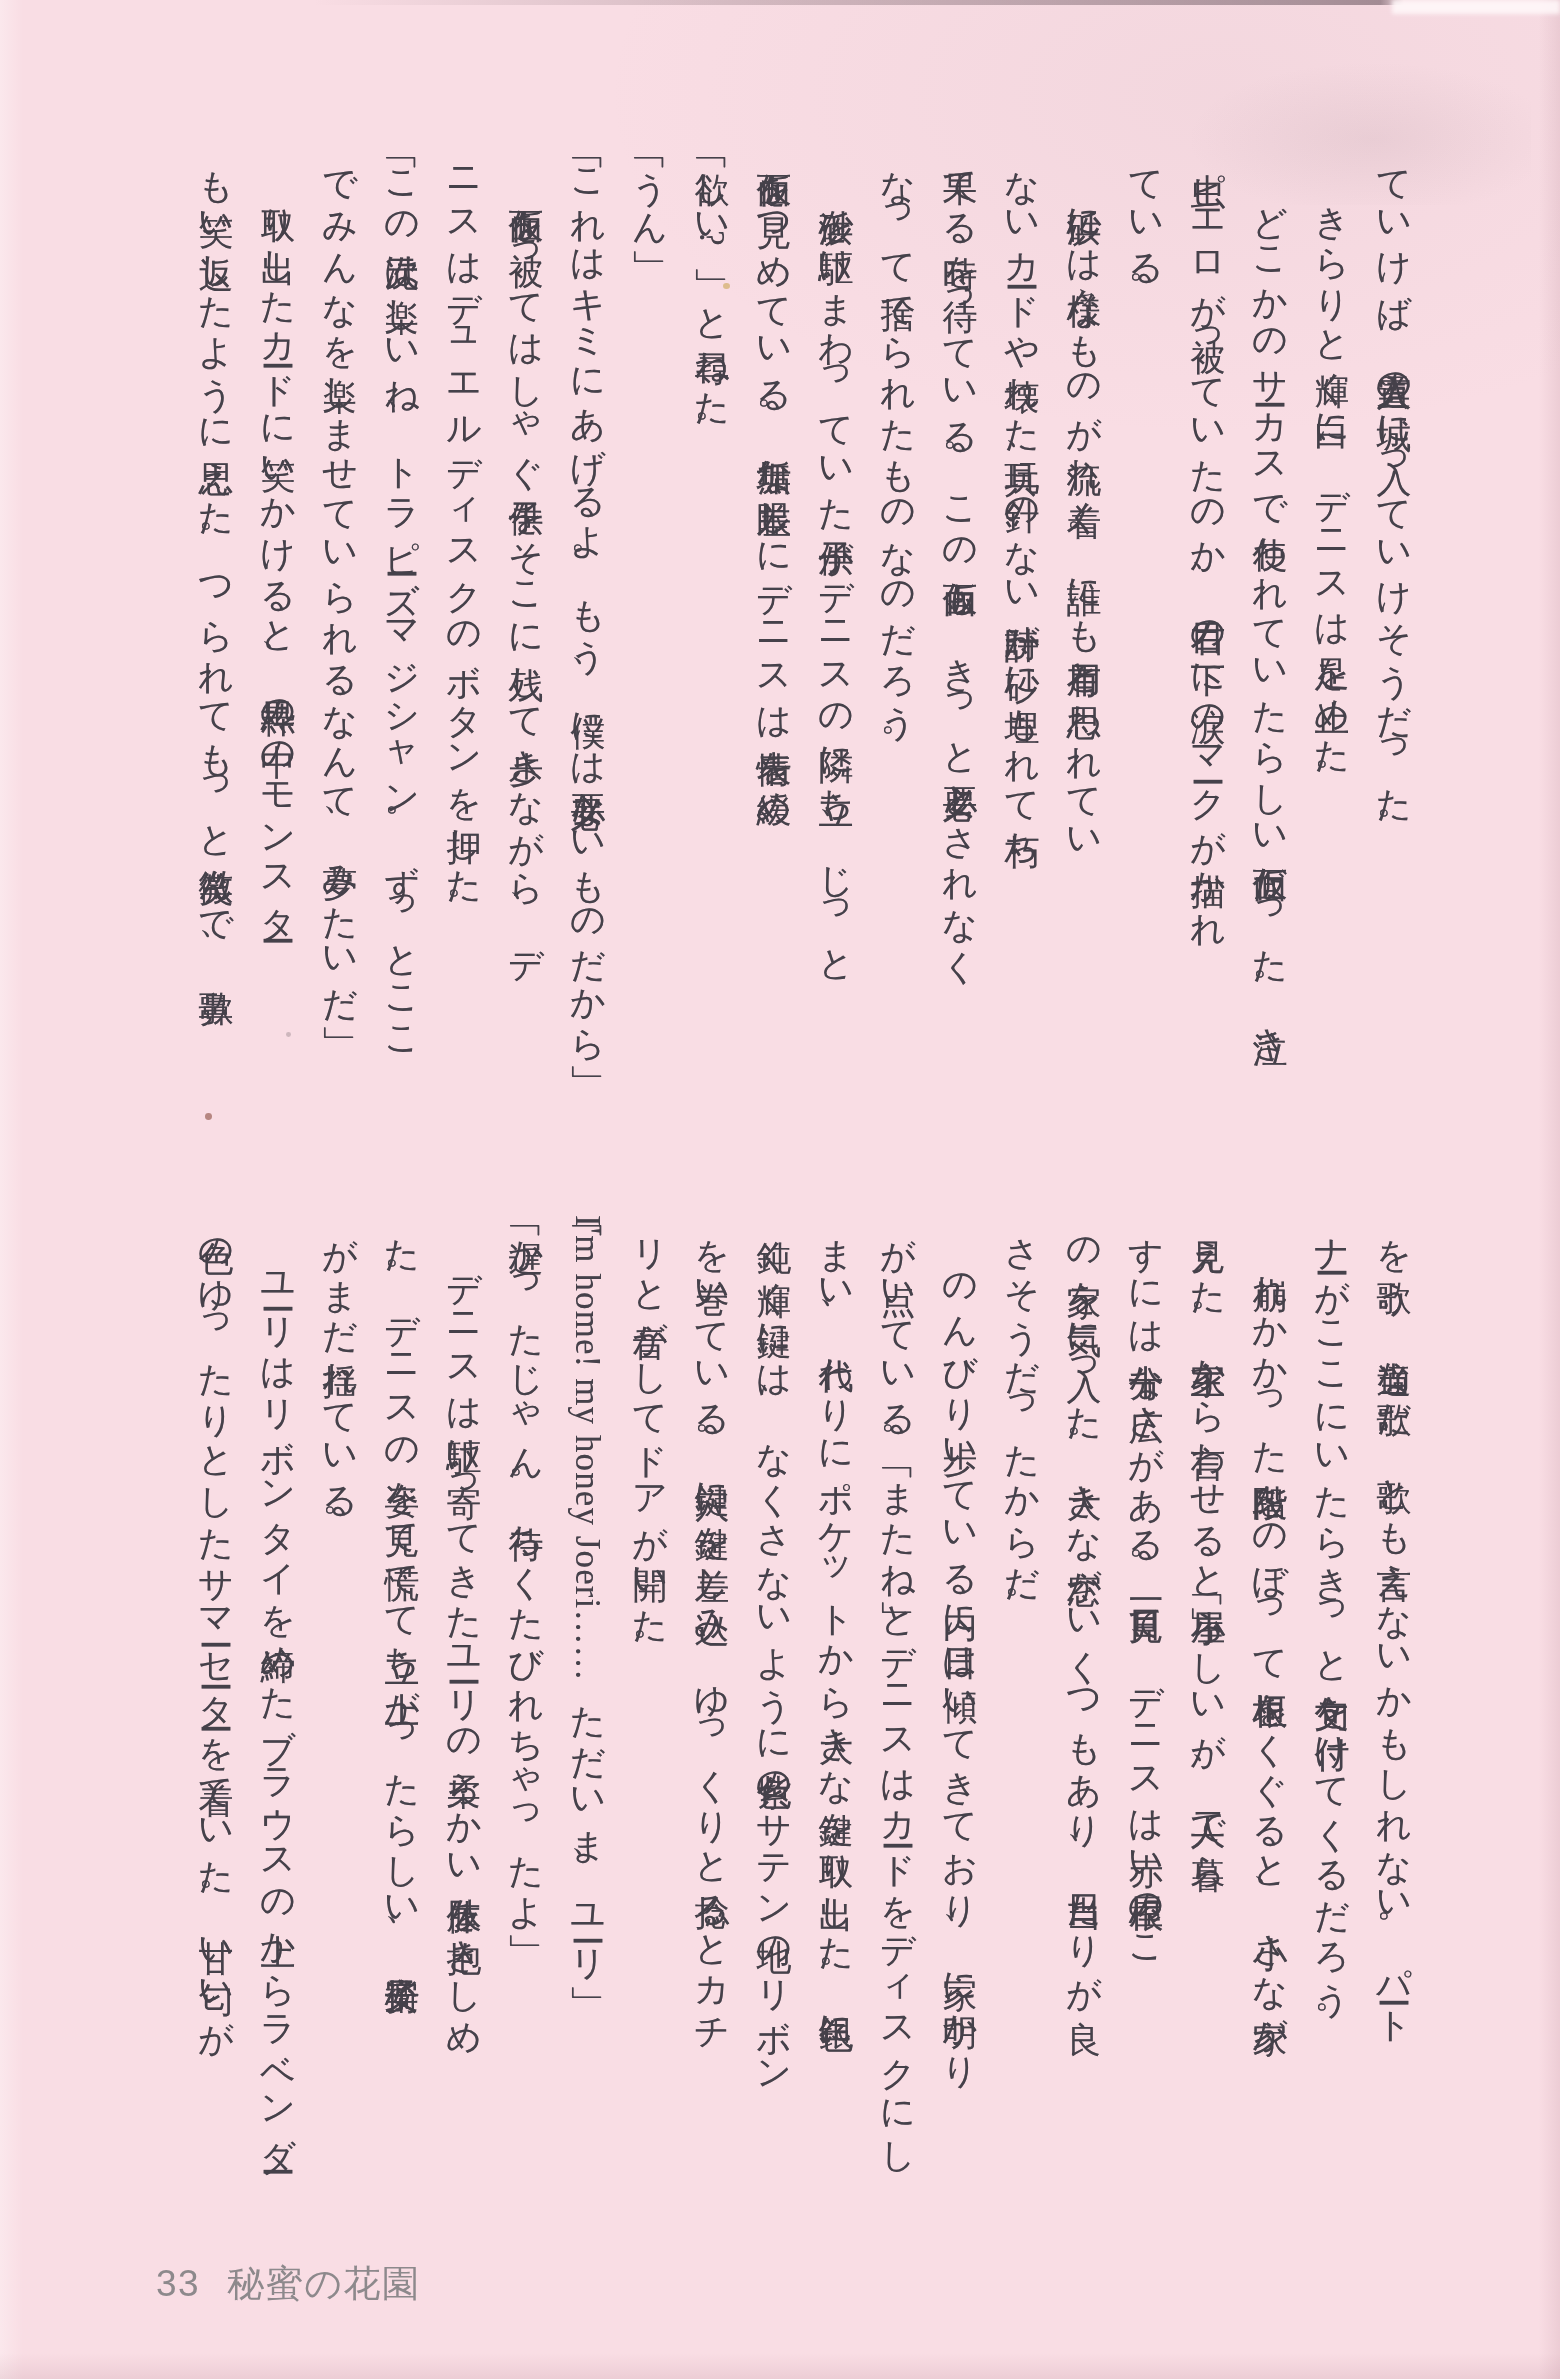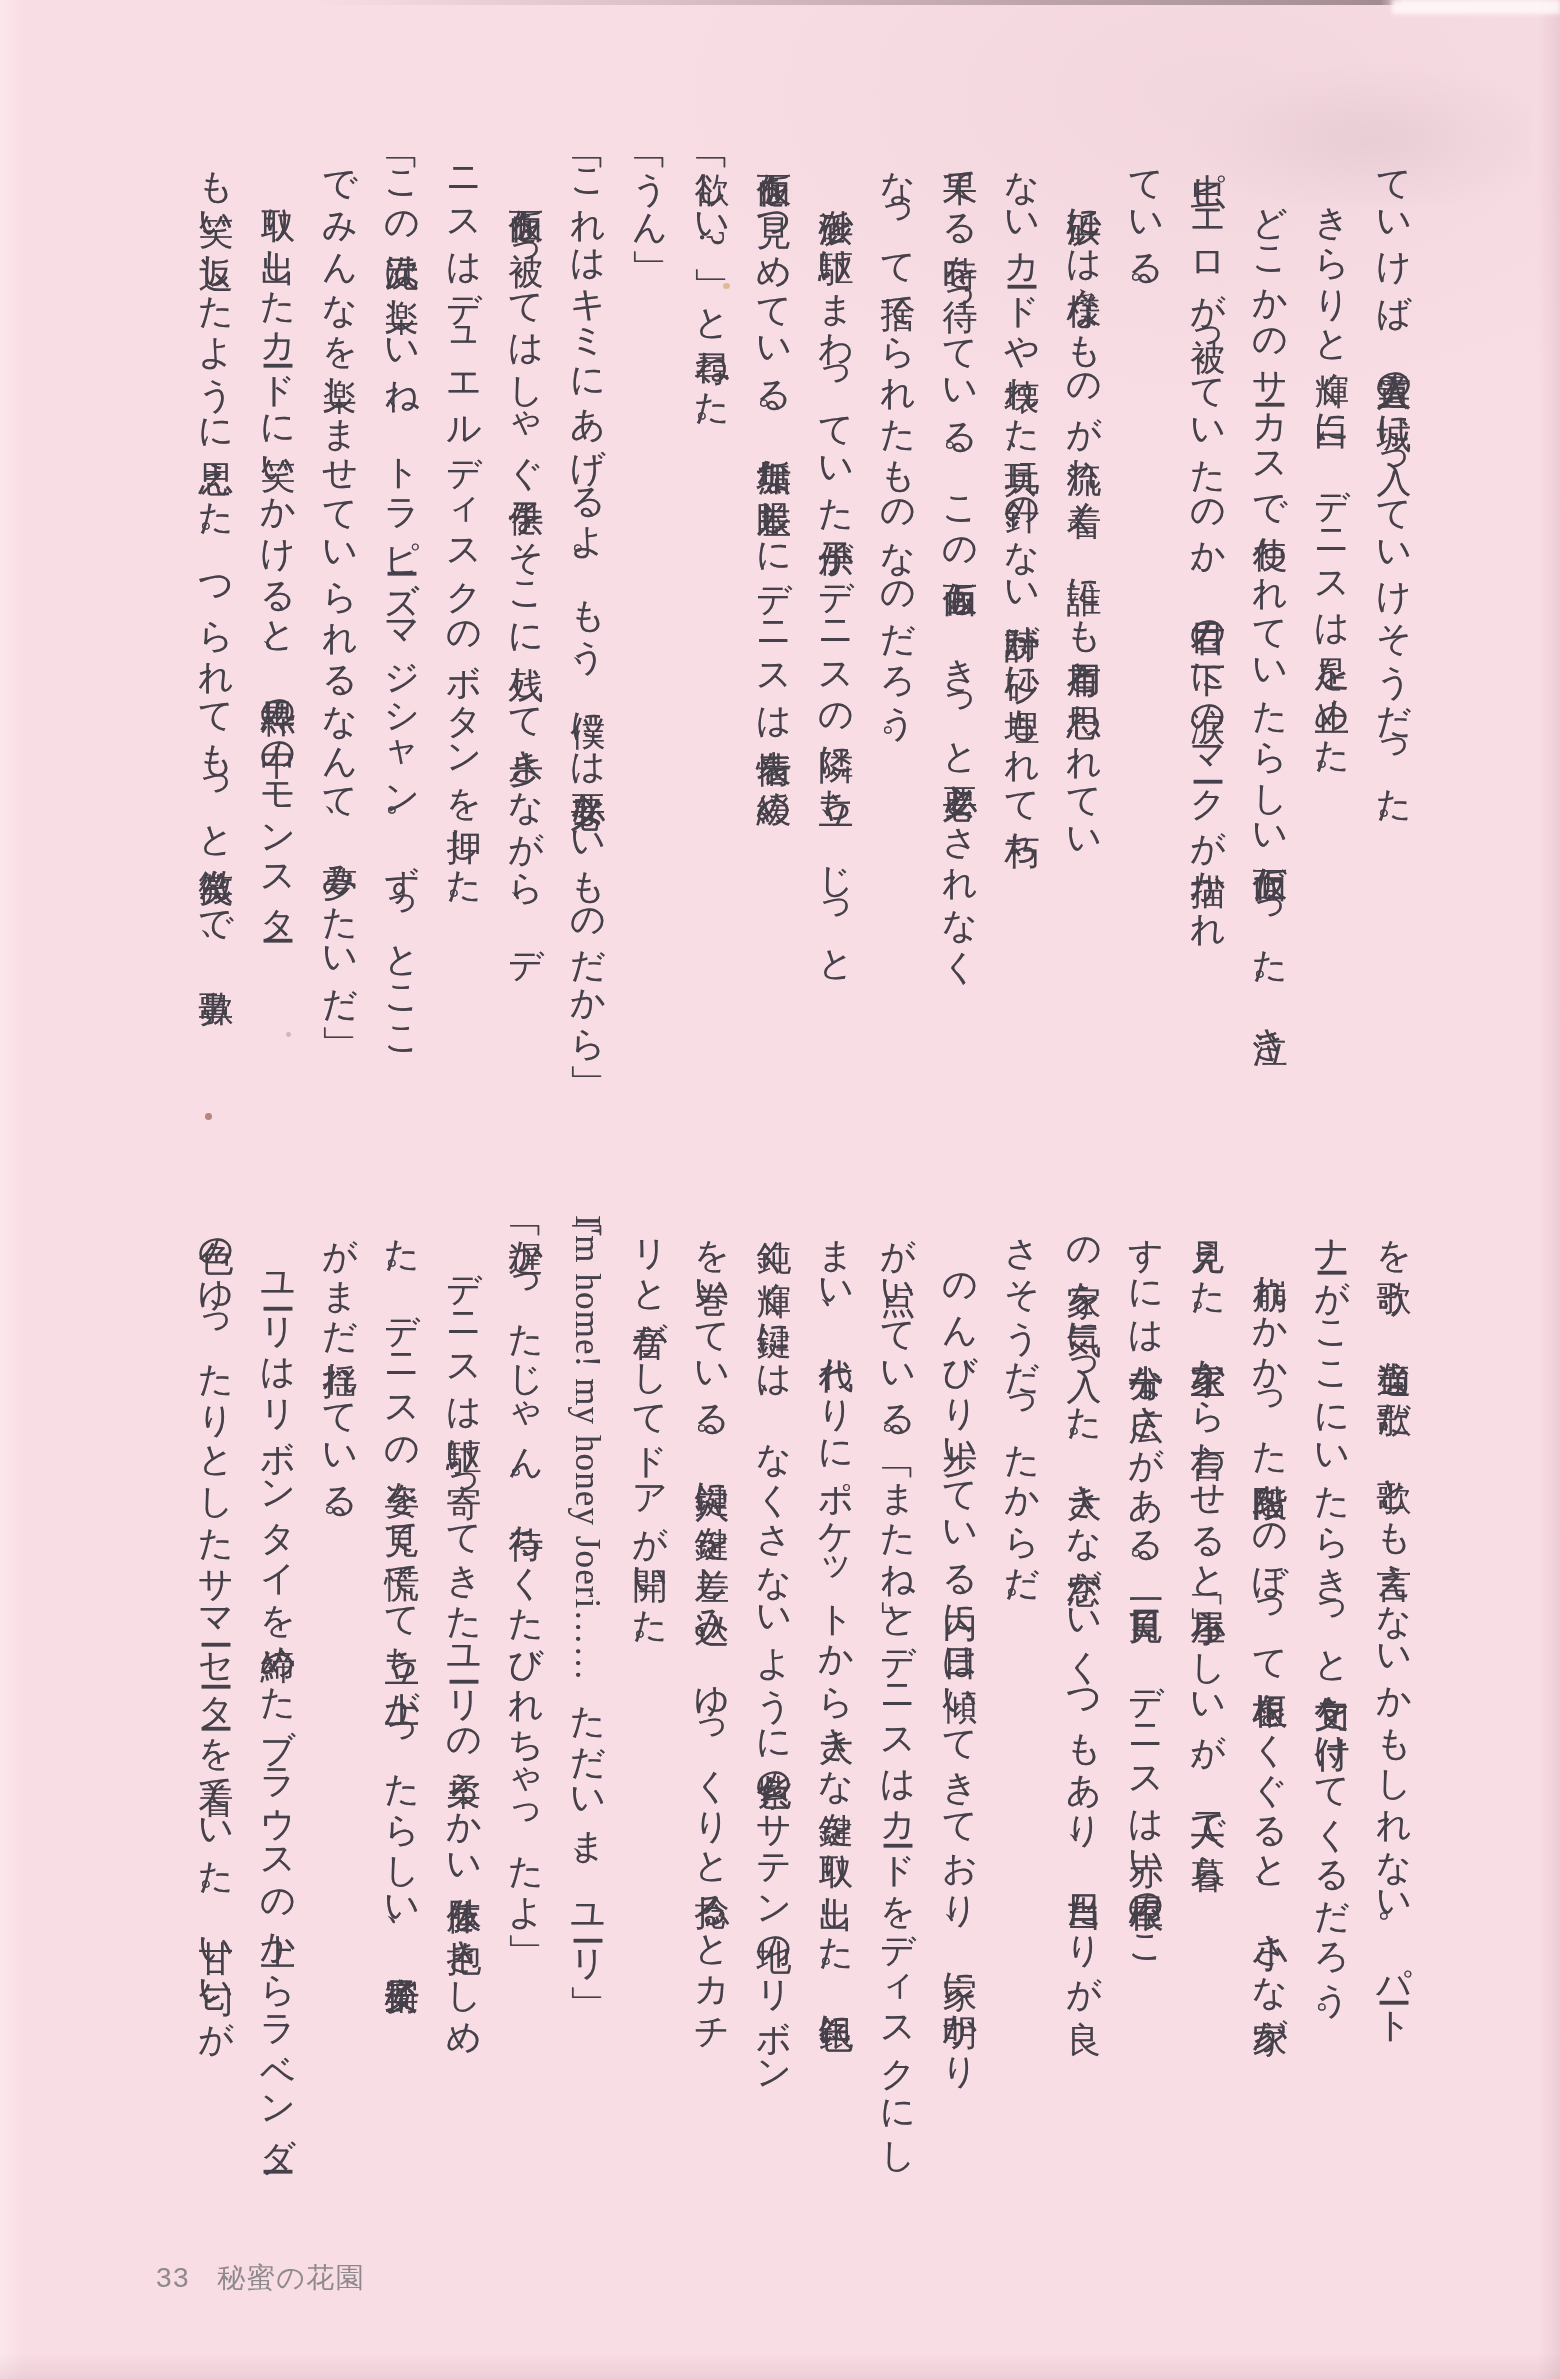--- a/index.html
+++ b/index.html
@@ -65,21 +65,21 @@
     line-height: 62px;   
     height: 100%;
   }
   .tblock p.indent { text-indent: 36px; }
   .tblock p.tight  { letter-spacing: -0.4px; }
 
   
   .footer {
     position: absolute; left: 156px; top: 2259px;
     font-family: "Liberation Sans", "DejaVu Sans", sans-serif;
-    font-size: 28px;
+    font-size: 37px;
     color: #8d898c;
     letter-spacing: 1.5px;
     white-space: nowrap;
   }
   .footer .page-num { margin-right: 27px; }
 </style>
 </head>
 <body>
 
 <div style="position:absolute; inset:0;">

